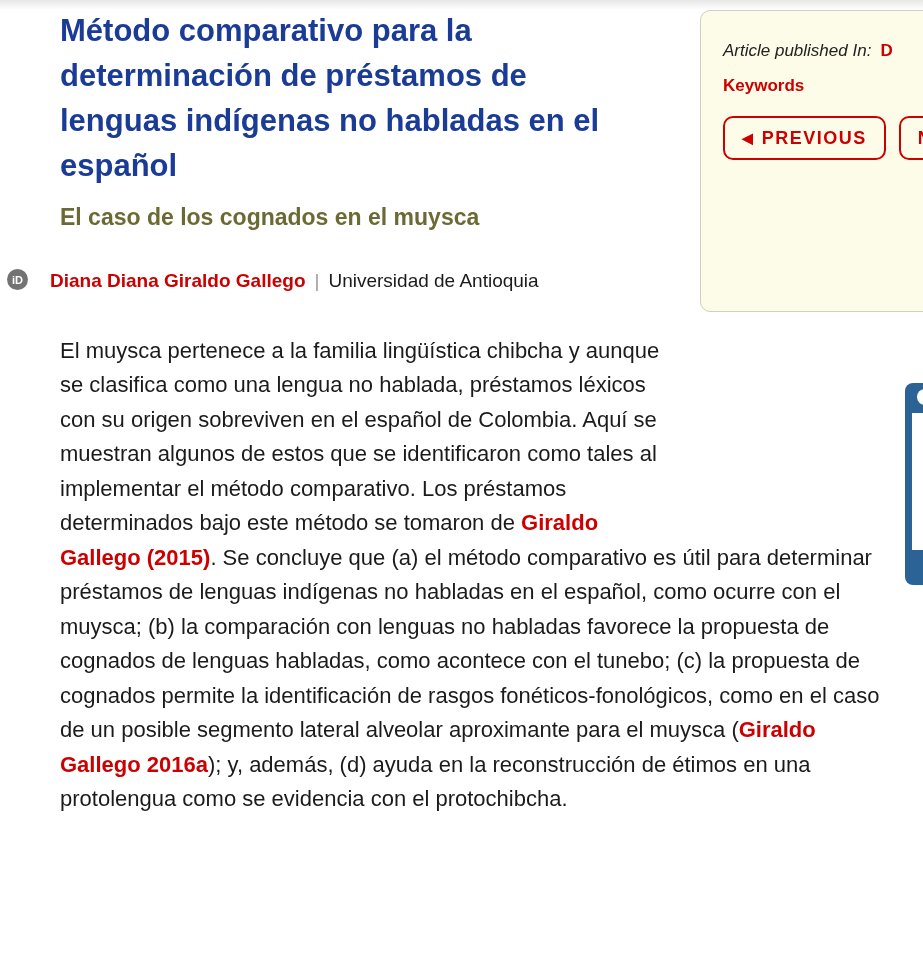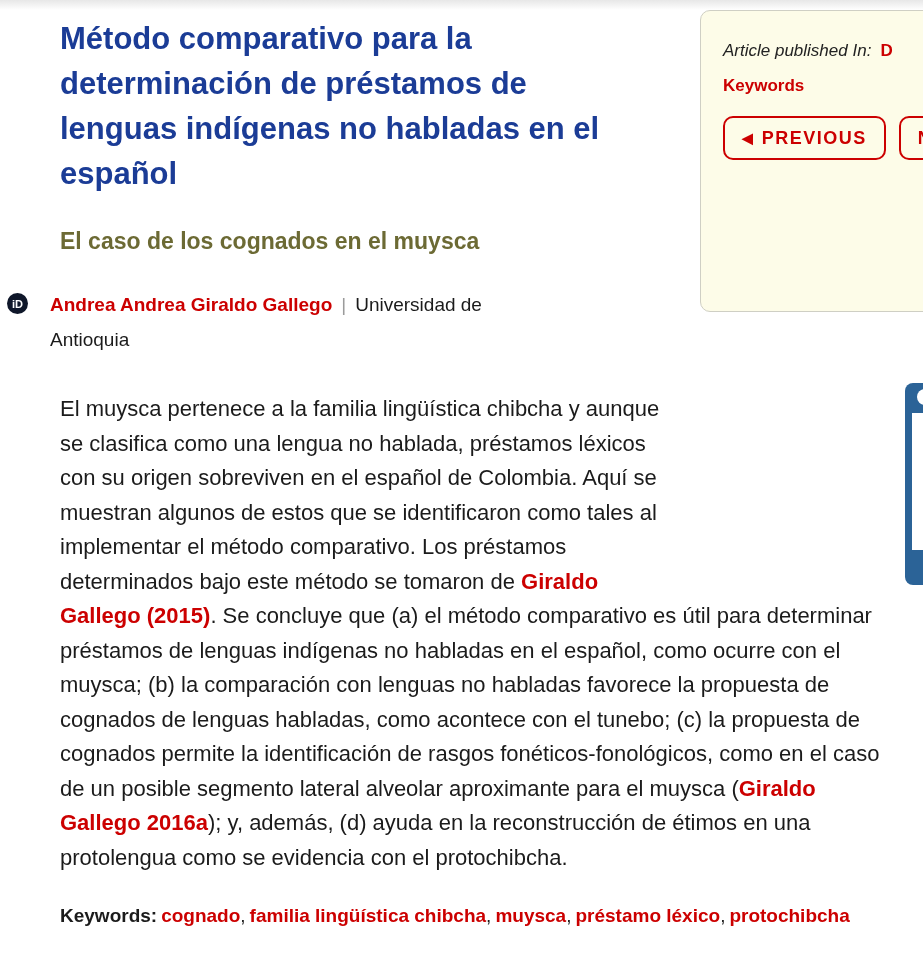--- a/index.html
+++ b/index.html
@@ -11,49 +11,49 @@
     font-family: "Liberation Sans", sans-serif;
     color: #1b1b1b;
   }
   .top-gradient {
     position: absolute; top: 0; left: 0; right: 0; height: 10px;
     background: linear-gradient(#e7e7e7, #ffffff);
   }
   .content {
     position: relative;
     margin-left: 60px;
-    padding-top: 16px;
+    padding-top: 8px;
     width: 826px;
   }
   h1.title {
     width: 575px;
     font-size: 31px;
     line-height: 45px;
     font-weight: bold;
     color: #1b3c96;
   }
   h2.subtitle {
-    margin-top: 30px;
+    margin-top: 14px;
     font-size: 23px;
     line-height: 30px;
     font-weight: bold;
     color: #6c6a34;
   }
   .author-row {
     margin-top: 32px;
     margin-left: -53px; 
     display: flex;
     align-items: flex-start;
   }
   .orcid {
     flex: 0 0 auto;
     width: 21px; height: 21px;
     margin-top: 5px;
     border-radius: 50%;
-    background: #0f172a;
+    background: #737373;
     color: #ffffff;
     font-size: 11px;
     font-weight: bold;
     display: inline-flex;
     align-items: center;
     justify-content: center;
     cursor: pointer;
   }
   .author-text {
     margin-left: 22px;
@@ -170,26 +170,25 @@
 <body>
 
 <div class="top-gradient"></div>
 
 <main class="content">
   <h1 class="title">Método comparativo para la determinación de préstamos de lenguas indígenas no habladas en el español</h1>
   <h2 class="subtitle">El caso de los cognados en el muysca</h2>
 
   <div class="author-row">
     <span class="orcid">iD</span>
-    <p class="author-text"><a class="author-name">Andrea Andrea Giraldo Gallego</a><span class="author-sep">|</span><span class="affiliation">Universidad de Antioquia</span></p>
+    <p class="author-text"><a class="author-name">Diana Diana Giraldo Gallego</a><span class="author-sep">|</span><span class="affiliation">Universidad de Antioquia</span></p>
   </div>
 
   <p class="abstract"><span class="float-spacer"></span><span>El muysca pertenece a la familia lingüística chibcha y aunque se clasifica como una lengua no hablada, préstamos léxicos con su origen sobreviven en el español de Colombia. Aquí se muestran algunos de estos que se identificaron como tales al implementar el método comparativo. Los préstamos determinados bajo este método se tomaron de </span><a class="ref">Giraldo Gallego (2015)</a><span>. Se concluye que (a) el método comparativo es útil para determinar préstamos de lenguas indígenas no habladas en el español, como ocurre con el muysca; (b) la comparación con lenguas no habladas favorece la propuesta de cognados de lenguas habladas, como acontece con el tunebo; (c) la propuesta de cognados permite la identificación de rasgos fonéticos-fonológicos, como en el caso de un posible segmento lateral alveolar aproximante para el muysca (</span><a class="ref">Giraldo Gallego 2016a</a><span>); y, además, (d) ayuda en la reconstrucción de étimos en una protolengua como se evidencia con el protochibcha.</span></p>
 
-  <p class="keywords"><span class="kw-label">Keywords:</span><a class="kw">cognado</a><span class="kw-sep">,</span><a class="kw">familia lingüística chibcha</a><span class="kw-sep">,</span><a class="kw">muysca</a><span class="kw-sep">,</span><a class="kw">préstamo léxico</a><span class="kw-sep">,</span><a class="kw">protochibcha</a></p>
 </main>
 
 <aside class="pub-box">
   <div class="pub-line1"><span class="pub-label">Article published In:</span><a class="pub-journal">D</a></div>
   <div class="pub-line2"><a class="pub-journal">Keywords</a></div>
   <div class="pub-buttons">
     <button class="nav-btn">
         <span class="tri">◀</span>
         <span>PREVIOUS</span>
       </button>

